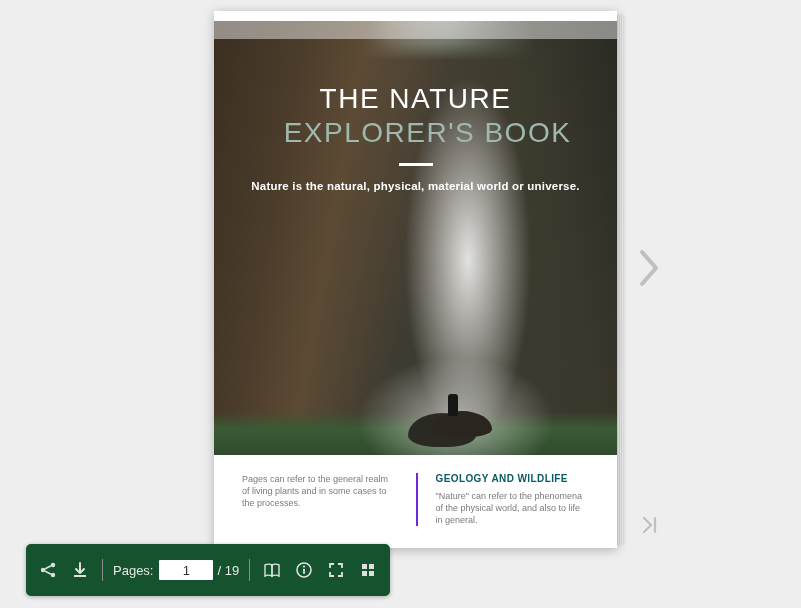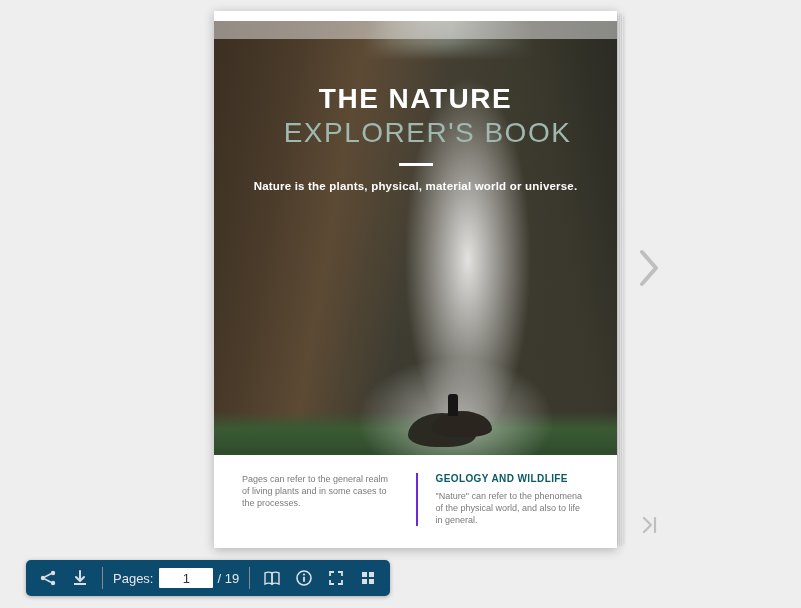--- a/index.html
+++ b/index.html
@@ -99,21 +99,21 @@
 
   .hero-text {
     position: absolute;
     left: 0; right: 0;
     top: 62px;
     text-align: center;
     color: #ffffff;
   }
   .title-line1 {
     font-size: 28px;
-    font-weight: 700;
+    font-weight: 400;
     letter-spacing: 1.5px;
     color: #ffffff;
   }
   .title-line2 {
     font-size: 28px;
     font-weight: 400;
     letter-spacing: 1.5px;
     color: #9fb9b0;
     margin-top: 2px;
     padding-left: 24px;
@@ -174,22 +174,22 @@
     left: 642px;
     top: 516px;
   }
   .nav-last svg { width: 16px; height: 18px; }
 
   
   .toolbar {
     position: absolute;
     left: 26px;
     bottom: 12px;
-    height: 36px;
-    background: #0c4a6e;
+    height: 52px;
+    background: #14532d;
     border-radius: 5px;
     display: flex;
     align-items: center;
     padding: 0 10px;
     color: #e8e8e8;
     font-size: 13px;
     box-shadow: 0 1px 4px rgba(0,0,0,0.3);
   }
   .tb-btn {
     width: 24px;
@@ -242,21 +242,21 @@
     <div class="hero">
       <div class="hero-bg"></div>
       <div class="hero-topbar"></div>
       <div class="rock"></div>
       <div class="person"></div>
 
       <div class="hero-text">
         <div class="title-line1">THE NATURE</div>
         <div class="title-line2">EXPLORER'S BOOK</div>
         <div class="rule"></div>
-        <div class="subtitle">Nature is the plants, physical, material world or universe.</div>
+        <div class="subtitle">Nature is the natural, physical, material world or universe.</div>
       </div>
     </div>
 
     <div class="columns">
       <div class="col">
         <p>Pages can refer to the general realm of living plants and in some cases to the processes.</p>
       </div>
       <div class="col">
         <h4>GEOLOGY AND WILDLIFE</h4>
         <p>"Nature" can refer to the phenomena of the physical world, and also to life in general.</p>

